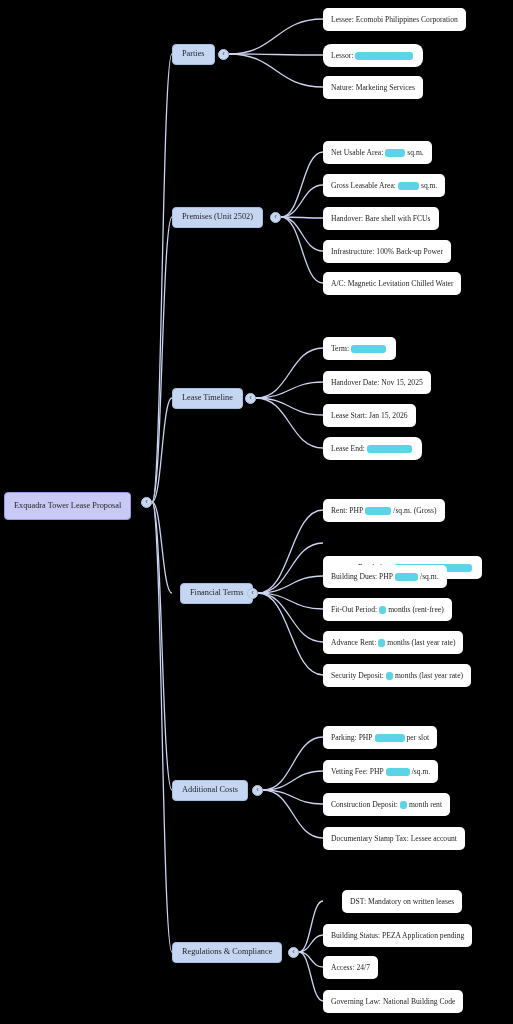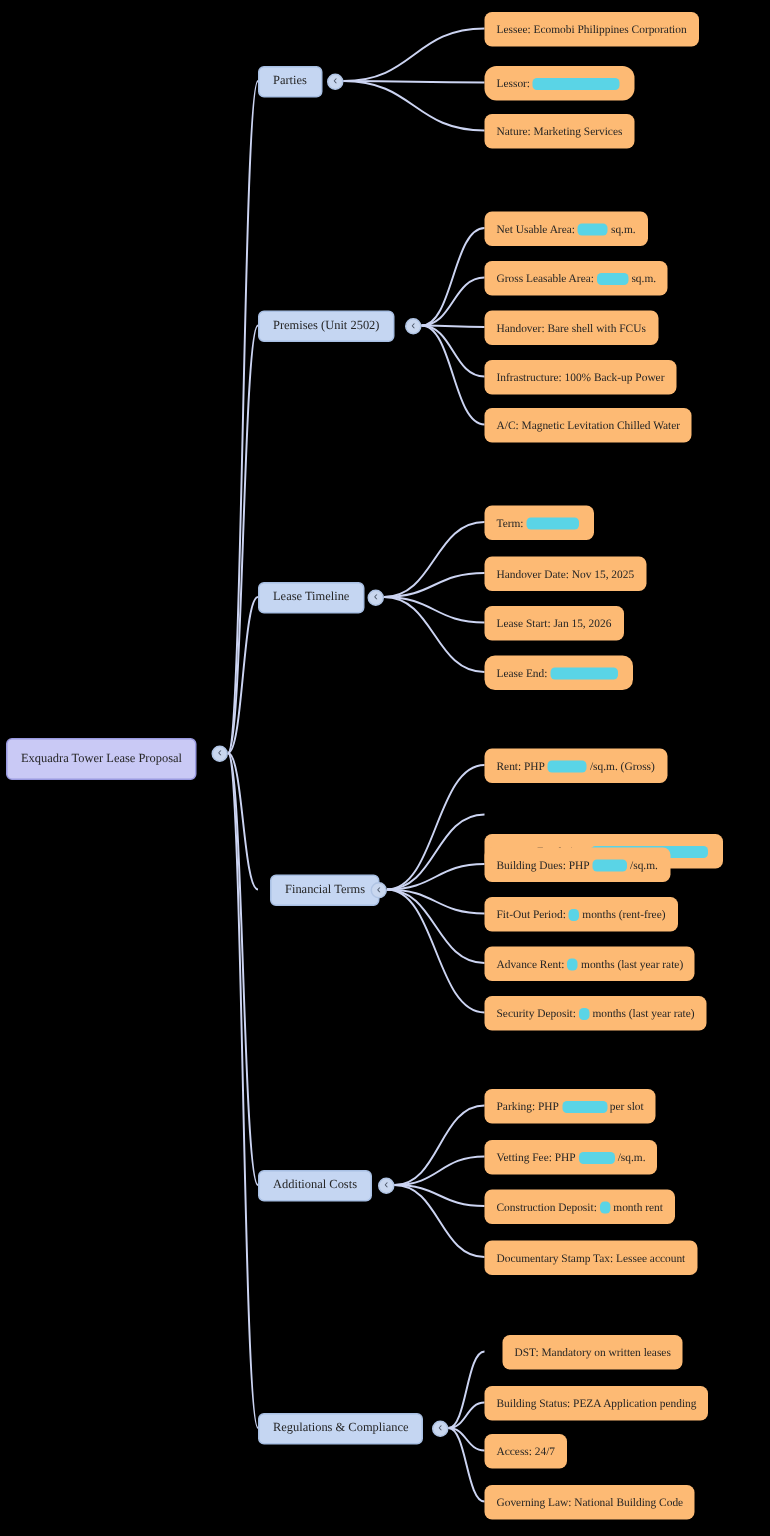--- a/index.html
+++ b/index.html
@@ -46,21 +46,21 @@
     background: #c5d6f2;
     border: 1px solid #a8bfe3;
     border-radius: 4px;
     color: #252525;
     font-size: 8.3px;
     padding: 0 9px;
     height: 21px;
     justify-content: center;
   }
   .node-leaf {
-    background: #fdba74;
+    background: #ffffff;
     border-radius: 5px;
     color: #252525;
     font-size: 7.6px;
     padding: 0 8px;
     height: 23px;
   }
   .leaf-text {
     display: inline-flex;
     align-items: center;
     gap: 0;
@@ -288,21 +288,21 @@
     </div>
     <div class="node node-leaf" style="left: 323px; top: 827px;">
       <span class="leaf-text">
         <span>Documentary Stamp Tax: Lessee account</span>
       </span>
     </div>
     <div class="node node-branch" style="left: 172px; top: 942px;">
       <span>Regulations &amp; Compliance</span>
     </div>
     <div class="collapse-dot" style="left: 288px; top: 947px;"></div>
-    <div class="node node-leaf" style="left: 335px; top: 890px;">
+    <div class="node node-leaf" style="left: 342px; top: 890px;">
       <span class="leaf-text">
         <span>DST: Mandatory on written leases</span>
       </span>
     </div>
     <div class="node node-leaf" style="left: 323px; top: 924px;">
       <span class="leaf-text">
         <span>Building Status: PEZA Application pending</span>
       </span>
     </div>
     <div class="node node-leaf" style="left: 323px; top: 956px;">

